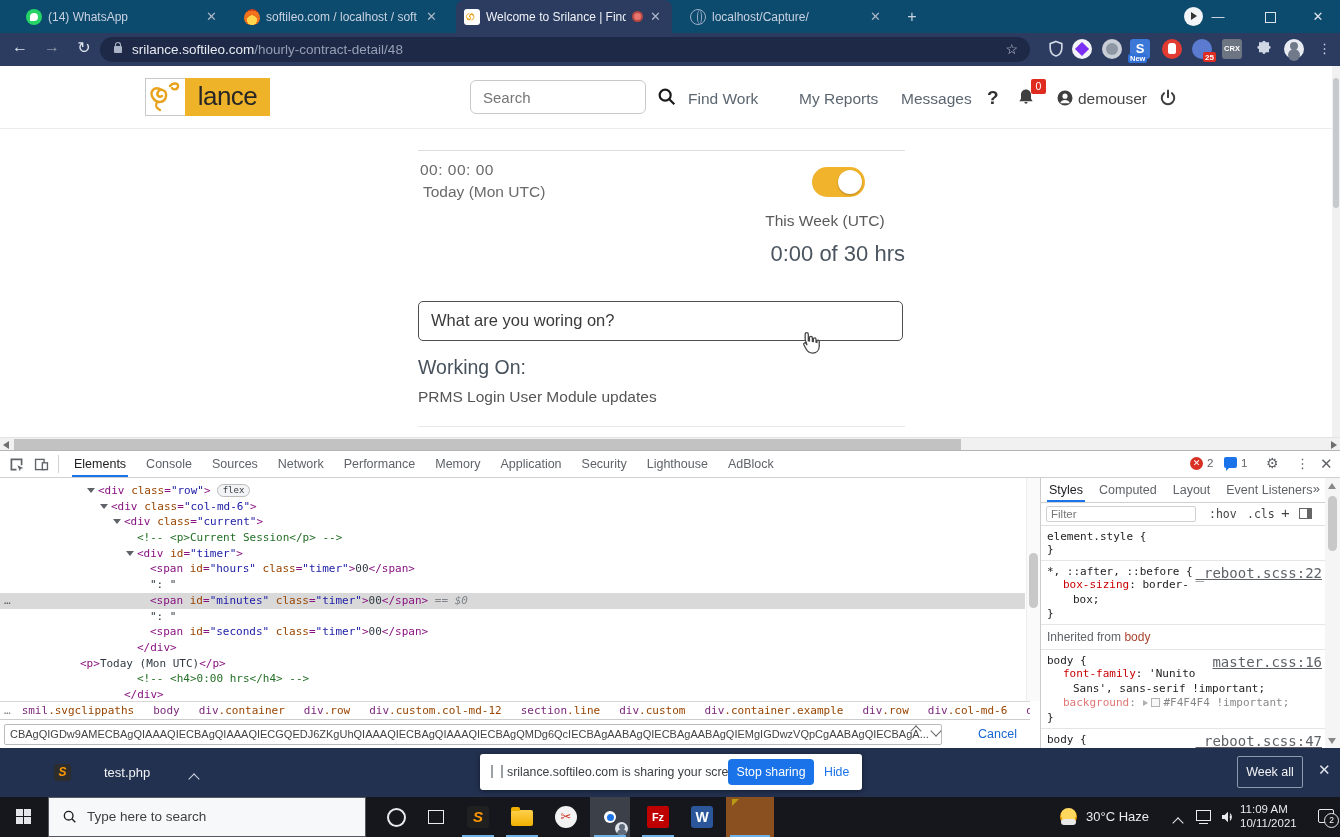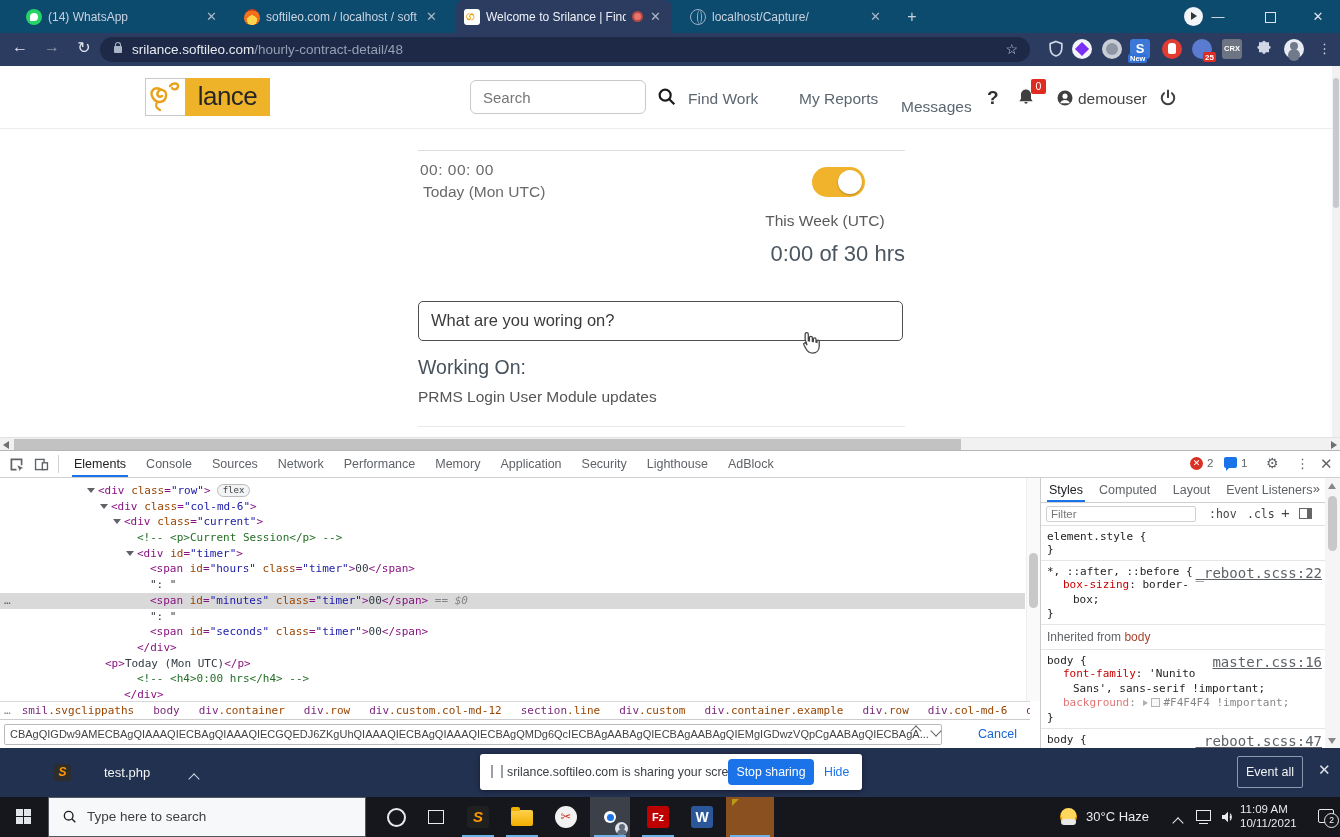--- a/index.html
+++ b/index.html
@@ -290,21 +290,21 @@
       </div>
       <input id="site-search" placeholder="Search" style="">
       <div class="abs" style="left:656px;top:20px;">
         <svg width="22" height="22" viewBox="0 0 24 24">
             <circle cx="10" cy="10" r="6" fill="none" stroke="#1a1a1a" stroke-width="2.4"></circle>
             <path d="M14.5 14.5L20 20" stroke="#1a1a1a" stroke-width="2.4"></path>
           </svg>
       </div>
       <div class="navlink" style="left:688px;">Find Work</div>
       <div class="navlink" style="left:799px;">My Reports</div>
-      <div class="navlink" style="left:901px;margin-top:8px;">Messages</div>
+      <div class="navlink" style="left:901px;">Messages</div>
       <div id="help-q">?</div>
       <div class="abs" style="left:1016px;top:21px;">
         <svg width="20" height="20" viewBox="0 0 24 24">
             <path d="M12 3c-3.3 0-6 2.7-6 6v5l-2 3h16l-2-3V9c0-3.3-2.7-6-6-6z" fill="#3f3f3f"></path>
             <path d="M10 18a2 2 0 004 0" fill="#3f3f3f"></path>
           </svg>
       </div>
       <div id="bell-badge">0</div>
       <div class="abs" style="left:1056px;top:23px;">
         <svg width="18" height="18" viewBox="0 0 24 24">
@@ -391,21 +391,21 @@
         <div class="dom-line" style="padding-left: 111px;"><span class="darr" style="margin-left: -11px;"></span><span class="tk-t">&lt;div </span><span class="tk-a">class</span><span class="tk-t">=</span><span class="tk-v">"col-md-6"</span><span class="tk-t">&gt;</span></div>
         <div class="dom-line" style="padding-left: 124px;"><span class="darr" style="margin-left: -11px;"></span><span class="tk-t">&lt;div </span><span class="tk-a">class</span><span class="tk-t">=</span><span class="tk-v">"current"</span><span class="tk-t">&gt;</span></div>
         <div class="dom-line" style="padding-left: 137px;"><span class="tk-c">&lt;!-- &lt;p&gt;Current Session&lt;/p&gt; --&gt;</span></div>
         <div class="dom-line" style="padding-left: 137px;"><span class="darr" style="margin-left: -11px;"></span><span class="tk-t">&lt;div </span><span class="tk-a">id</span><span class="tk-t">=</span><span class="tk-v">"timer"</span><span class="tk-t">&gt;</span></div>
         <div class="dom-line" style="padding-left: 150px;"><span class="tk-t">&lt;span </span><span class="tk-a">id</span><span class="tk-t">=</span><span class="tk-v">"hours"</span><span class="tk-t"> </span><span class="tk-a">class</span><span class="tk-t">=</span><span class="tk-v">"timer"</span><span class="tk-t">&gt;</span><span class="tk-x">00</span><span class="tk-t">&lt;/span&gt;</span></div>
         <div class="dom-line" style="padding-left: 150px;"><span class="tk-x">": "</span></div>
         <div class="dom-line sel" style="padding-left: 150px;"><span class="gutter">…</span><span class="tk-t">&lt;span </span><span class="tk-a">id</span><span class="tk-t">=</span><span class="tk-v">"minutes"</span><span class="tk-t"> </span><span class="tk-a">class</span><span class="tk-t">=</span><span class="tk-v">"timer"</span><span class="tk-t">&gt;</span><span class="tk-x">00</span><span class="tk-t">&lt;/span&gt;</span><span class="tk-m"> == $0</span></div>
         <div class="dom-line" style="padding-left: 150px;"><span class="tk-x">": "</span></div>
         <div class="dom-line" style="padding-left: 150px;"><span class="tk-t">&lt;span </span><span class="tk-a">id</span><span class="tk-t">=</span><span class="tk-v">"seconds"</span><span class="tk-t"> </span><span class="tk-a">class</span><span class="tk-t">=</span><span class="tk-v">"timer"</span><span class="tk-t">&gt;</span><span class="tk-x">00</span><span class="tk-t">&lt;/span&gt;</span></div>
         <div class="dom-line" style="padding-left: 137px;"><span class="tk-t">&lt;/div&gt;</span></div>
-        <div class="dom-line" style="padding-left: 105px;"><span class="tk-t">&lt;p&gt;</span><span class="tk-x">Today (Mon UTC)</span><span class="tk-t">&lt;/p&gt;</span></div>
+        <div class="dom-line" style="padding-left: 80px;"><span class="tk-t">&lt;p&gt;</span><span class="tk-x">Today (Mon UTC)</span><span class="tk-t">&lt;/p&gt;</span></div>
         <div class="dom-line" style="padding-left: 137px;"><span class="tk-c">&lt;!--       &lt;h4&gt;0:00 hrs&lt;/h4&gt; --&gt;</span></div>
         <div class="dom-line" style="padding-left: 124px;"><span class="tk-t">&lt;/div&gt;</span></div>
       </div>
     <div id="dom-vscroll">
         <span class="thumb"></span>
       </div>
     <div id="dt-crumbs"><span class="crumb-dots">…</span><span class="crumb"><span class="ct">smil</span><span class="cr">.svgclippaths</span></span><span class="crumb"><span class="ct">body</span><span class="cr"></span></span><span class="crumb"><span class="ct">div</span><span class="cr">.container</span></span><span class="crumb"><span class="ct">div</span><span class="cr">.row</span></span><span class="crumb"><span class="ct">div</span><span class="cr">.custom.col-md-12</span></span><span class="crumb"><span class="ct">section</span><span class="cr">.line</span></span><span class="crumb"><span class="ct">div</span><span class="cr">.custom</span></span><span class="crumb"><span class="ct">div</span><span class="cr">.container.example</span></span><span class="crumb"><span class="ct">div</span><span class="cr">.row</span></span><span class="crumb"><span class="ct">div</span><span class="cr">.col-md-6</span></span><span class="crumb"><span class="ct">div</span></span></div>
 
     <div id="dt-findbar">
       <div id="find-input">CBAgQIGDw9AMECBAgQIAAAQIECBAgQIAAAQIECGQEDJ6ZKgUhQIAAAQIECBAgQIAAAQIECBAgQMDg6QcIECBAgAABAgQIECBAgAABAgQIEMgIGDwzVQpCgAABAgQIECBAgA...</div>
@@ -466,21 +466,21 @@
     <div id="dl-icon">S</div>
     <div id="dl-name">test.php</div>
     <div id="dl-chev"><span class="chev up"></span></div>
     <div id="dl-sep"></div>
     <div id="share-popup">
       <span class="pausebars"></span>
       <span id="share-msg">srilance.softileo.com is sharing your screen.</span>
       <span id="share-stop">Stop sharing</span>
       <span id="share-hide">Hide</span>
     </div>
-    <div id="dl-showall">Event all</div>
+    <div id="dl-showall">Week all</div>
     <div id="dl-close">✕</div>
   </div>
 
   <div id="taskbar">
     <div id="tb-start">
         <span class="winlogo">
           <span></span>
           <span></span>
           <span></span>
           <span></span>

